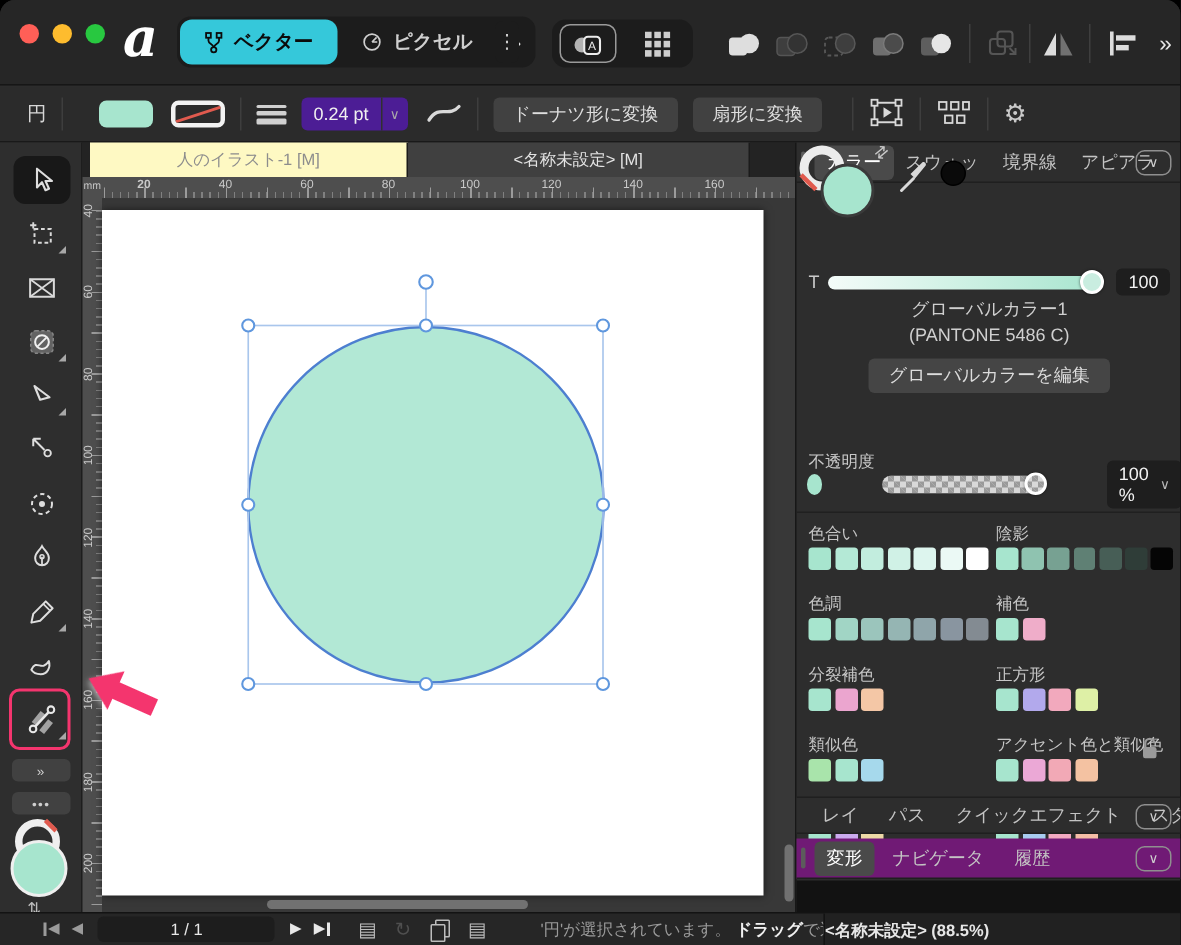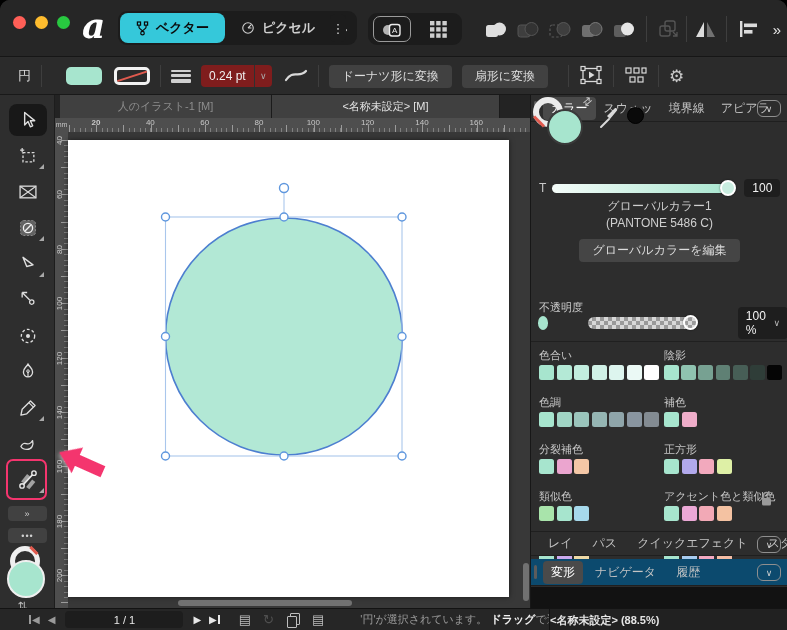--- a/index.html
+++ b/index.html
@@ -25,21 +25,21 @@
   
   #contextbar{left:0;top:58px;width:787px;height:37px;background:#2b2b2b;border-bottom:1px solid #191919;
               display:flex;align-items:center;color:#cfcfcf;font-size:12px;}
   .cb-sep{width:1px;height:22px;background:#3e3e3e;margin:0 10px;}
   #shape-label{margin-left:18px;font-size:13px;color:#d6d6d6;}
   #fill-swatch{width:36px;height:18px;border-radius:5px;background:#a7e5ce;margin-left:14px;}
   #stroke-swatch{width:36px;height:18px;border-radius:5px;border:3px solid #f2f2f2;margin-left:12px;position:relative;overflow:hidden;background:#2b2b2b;}
   #stroke-swatch::after{content:"";position:absolute;left:-4px;top:5px;width:40px;height:2px;background:#e05a4e;transform:rotate(-18deg);}
   .stroke-lines{display:flex;flex-direction:column;gap:2px;width:20px;}
   .stroke-lines span{display:block;background:#d0d0d0;border-radius:1px;}
-  #width-field{height:22px;background:#7f1d1d;border-radius:4px;display:flex;align-items:center;margin-left:10px;}
+  #width-field{height:22px;background:#4c1d95;border-radius:4px;display:flex;align-items:center;margin-left:10px;}
   #width-field .val{padding:0 8px;color:#f0f0f0;font-size:12px;}
   #width-field .dd{width:18px;height:22px;border-left:1px solid #303030;display:flex;align-items:center;justify-content:center;color:#aaa;font-size:9px;}
   .ctx-btn{height:23px;background:#414141;border-radius:4px;color:#dedede;font-size:12px;display:flex;align-items:center;padding:0 13px;margin-right:10px;}
   
   #left-rail{left:0;top:95px;width:55px;height:513px;background:#2e2e2e;border-right:1px solid #1d1d1d;}
   .tool{position:absolute;left:0;width:55px;height:36px;display:flex;align-items:center;justify-content:center;}
   .tool .wrap{position:relative;width:38px;height:32px;display:flex;align-items:center;justify-content:center;border-radius:8px;}
   .tool.selected .wrap{background:#181818;}
   .tool .fly::after{content:"";position:absolute;right:3px;bottom:3px;border-left:5px solid transparent;border-bottom:5px solid #a8a8a8;}
   .rail-btn{left:8px;width:39px;height:15px;background:#414141;border-radius:4px;color:#cfcfcf;font-size:9px;
@@ -47,21 +47,21 @@
   #rail-stroke-ring{left:10px;top:451px;width:30px;height:30px;border-radius:50%;border:5px solid #efefef;}
   #rail-stroke-ring::after{content:"";position:absolute;right:-4px;top:-2px;width:10px;height:2.5px;background:#e05a4e;transform:rotate(45deg);}
   #rail-fill-circle{left:7px;top:465px;width:38px;height:38px;border-radius:50%;background:#a7e5ce;border:2px solid #efefef;}
   #rail-swap{left:18px;top:504px;color:#bdbdbd;font-size:11px;transform:rotate(90deg);}
   
   #annot-box{left:6px;top:459px;width:41px;height:41px;border:2.5px solid #f4356e;border-radius:7px;z-index:40;}
   #annot-arrow{left:55px;top:444px;z-index:41;filter:drop-shadow(0 2px 2px rgba(255,255,255,.55));transform:rotate(24deg);}
   
   #tabsbar{left:55px;top:95px;width:475px;height:23px;background:#232323;display:flex;}
   .doctab{height:23px;display:flex;align-items:center;justify-content:center;font-size:11px;border-right:1px solid #1b1b1b;}
-  .doctab.inactive{background:#404040;color:#8d8d8d;width:212px;}
+  .doctab.inactive{background:#fef9c3;color:#8d8d8d;width:212px;}
   .doctab.active{background:#404040;color:#e3e3e3;width:228px;}
   
   #canvas-area{left:55px;top:118px;width:475px;height:490px;background:#383838;overflow:hidden;}
   #ruler-corner{left:0;top:0;width:13px;height:14px;background:#4e4e4e;color:#c6c6c6;font-size:7px;line-height:14px;text-align:center;}
   #h-ruler{left:13px;top:0;width:462px;height:14px;background:#4e4e4e;
     background-image:
       repeating-linear-gradient(90deg,#9b9b9b 0 1px,transparent 1px 27.17px),
       repeating-linear-gradient(90deg,#808080 0 1px,transparent 1px 5.43px);
     background-size:100% 7px,100% 4px;background-position:1px bottom,1px bottom;background-repeat:no-repeat;}
   #h-ruler span{position:absolute;top:0px;font-size:8px;color:#c9c9c9;transform:translateX(-50%);}
@@ -108,21 +108,21 @@
   #op-val{display:flex;align-items:center;margin-left:8px;}
   #op-val .dd{color:#bbb;font-size:9px;margin-left:6px;}
   #cp-divider{position:absolute;left:0;top:246px;width:257px;height:1px;background:#202020;}
   #swatch-grid{position:absolute;left:8px;top:252px;width:243px;display:grid;grid-template-columns:125px 118px;row-gap:16px;}
   .swgroup{height:31px;}
   .swgroup .lbl{font-size:11px;color:#c6c6c6;margin:1px 0 2px;}
   .swgroup .row{display:flex;gap:2.5px;}
   .sw{width:15px;height:15px;border-radius:2.5px;}
   #lock-icon{position:absolute;right:14px;top:396px;}
   #panelrow1{top:436px;height:25px;border-top:1px solid #1f1f1f;border-bottom:1px solid #1f1f1f;background:#2d2d2d;}
-  #panelrow2{top:464px;height:27px;border-bottom:1px solid #1f1f1f;background:#0c4a6e;}
+  #panelrow2{top:464px;height:27px;border-bottom:1px solid #1f1f1f;background:#701a75;}
   #panel-gap{position:absolute;left:0;top:492px;width:257px;height:21px;background:#121212;}
   
   #statusbar{left:0;top:608px;width:787px;height:22px;background:#262626;display:flex;align-items:center;font-size:11px;color:#9a9a9a;border-top:1px solid #131313;}
   .nav-ic{display:flex;align-items:center;margin:0 4px;font-size:10px;}
   .nav-ic .bar{width:2px;height:9px;background:currentColor;margin:0 1px;}
   #page-field{width:118px;height:17px;background:#1d1d1d;border-radius:4px;color:#e8e8e8;display:flex;align-items:center;justify-content:center;margin:0 6px;font-size:11px;}
   .doc-ic{margin:0 6px;font-size:13px;color:#bdbdbd;}
   .icon-pages{position:relative;width:12px;height:13px;display:inline-block;margin:0 7px;}
   .icon-pages::before{content:"";position:absolute;left:3px;top:0;width:8px;height:10px;border:1.3px solid #bdbdbd;border-radius:1px;}
   .icon-pages::after{content:"";position:absolute;left:0;top:3px;width:8px;height:10px;border:1.3px solid #bdbdbd;border-radius:1px;background:#262626;}

